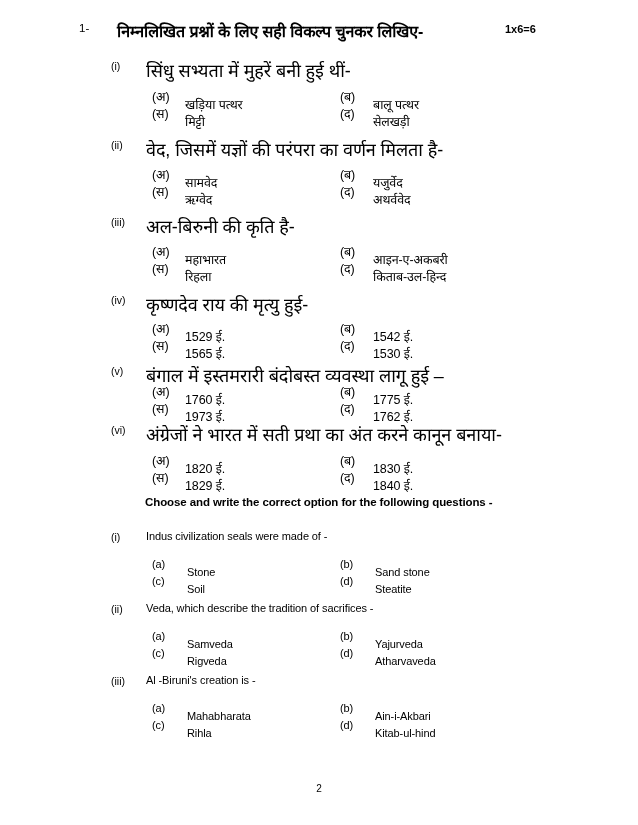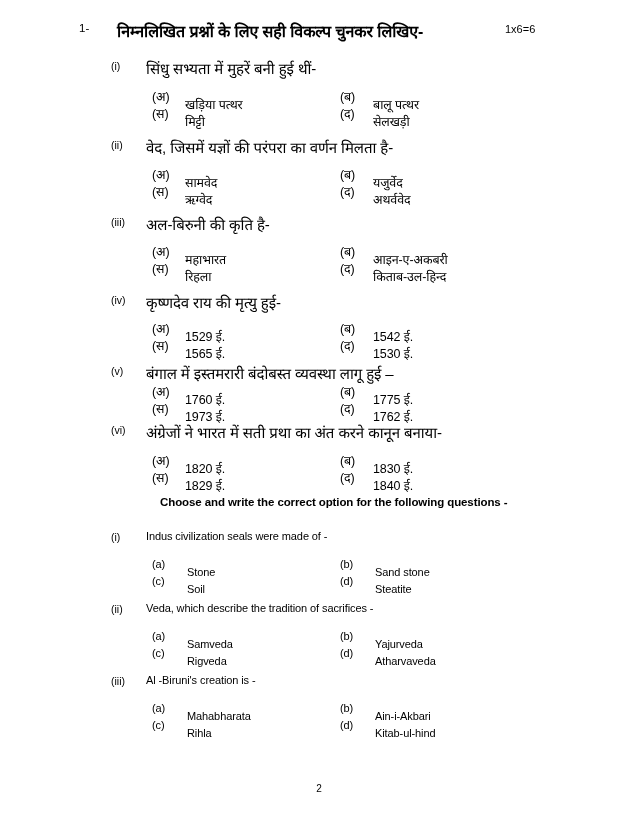--- a/index.html
+++ b/index.html
@@ -45,21 +45,21 @@
     font-size: 16px;
     font-weight: bold;
     letter-spacing: -0.1px;
     white-space: nowrap;
   }
   .qhead .qmarks {
     position: absolute;
     left: 505px;
     top: 3px;
     font-size: 11px;
-    font-weight: normal;
+    font-weight: bold;
     letter-spacing: 0px;
     white-space: nowrap;
   }
 
   
   .subq {
     position: absolute;
     left: 0;
     width: 638px;
   }
@@ -67,21 +67,21 @@
     position: absolute;
     left: 111px;
     top: 0px;
     font-size: 10.5px;
     white-space: nowrap;
   }
   .subq .stem {
     position: absolute;
     left: 146px;
     top: -2px;
-    font-size: 15px;
+    font-size: 18px;
     letter-spacing: -0.1px;
     white-space: nowrap;
   }
   
   .subq.en .rn {
     font-size: 10.5px;
     top: 1px;
   }
   .subq.en .stem {
     font-size: 11px;
@@ -119,21 +119,21 @@
     font-size: 11px;
   }
   .opts.en .opt .txt {
     left: 35px;
     text-align: center;
   }
 
   
   .en-heading {
     position: absolute;
-    left: 160px;
+    left: 145px;
     top: 496px;
     font-size: 11.5px;
     font-weight: bold;
     letter-spacing: -0.1px;
     white-space: nowrap;
   }
 
   
   .page-number {
     position: absolute;

